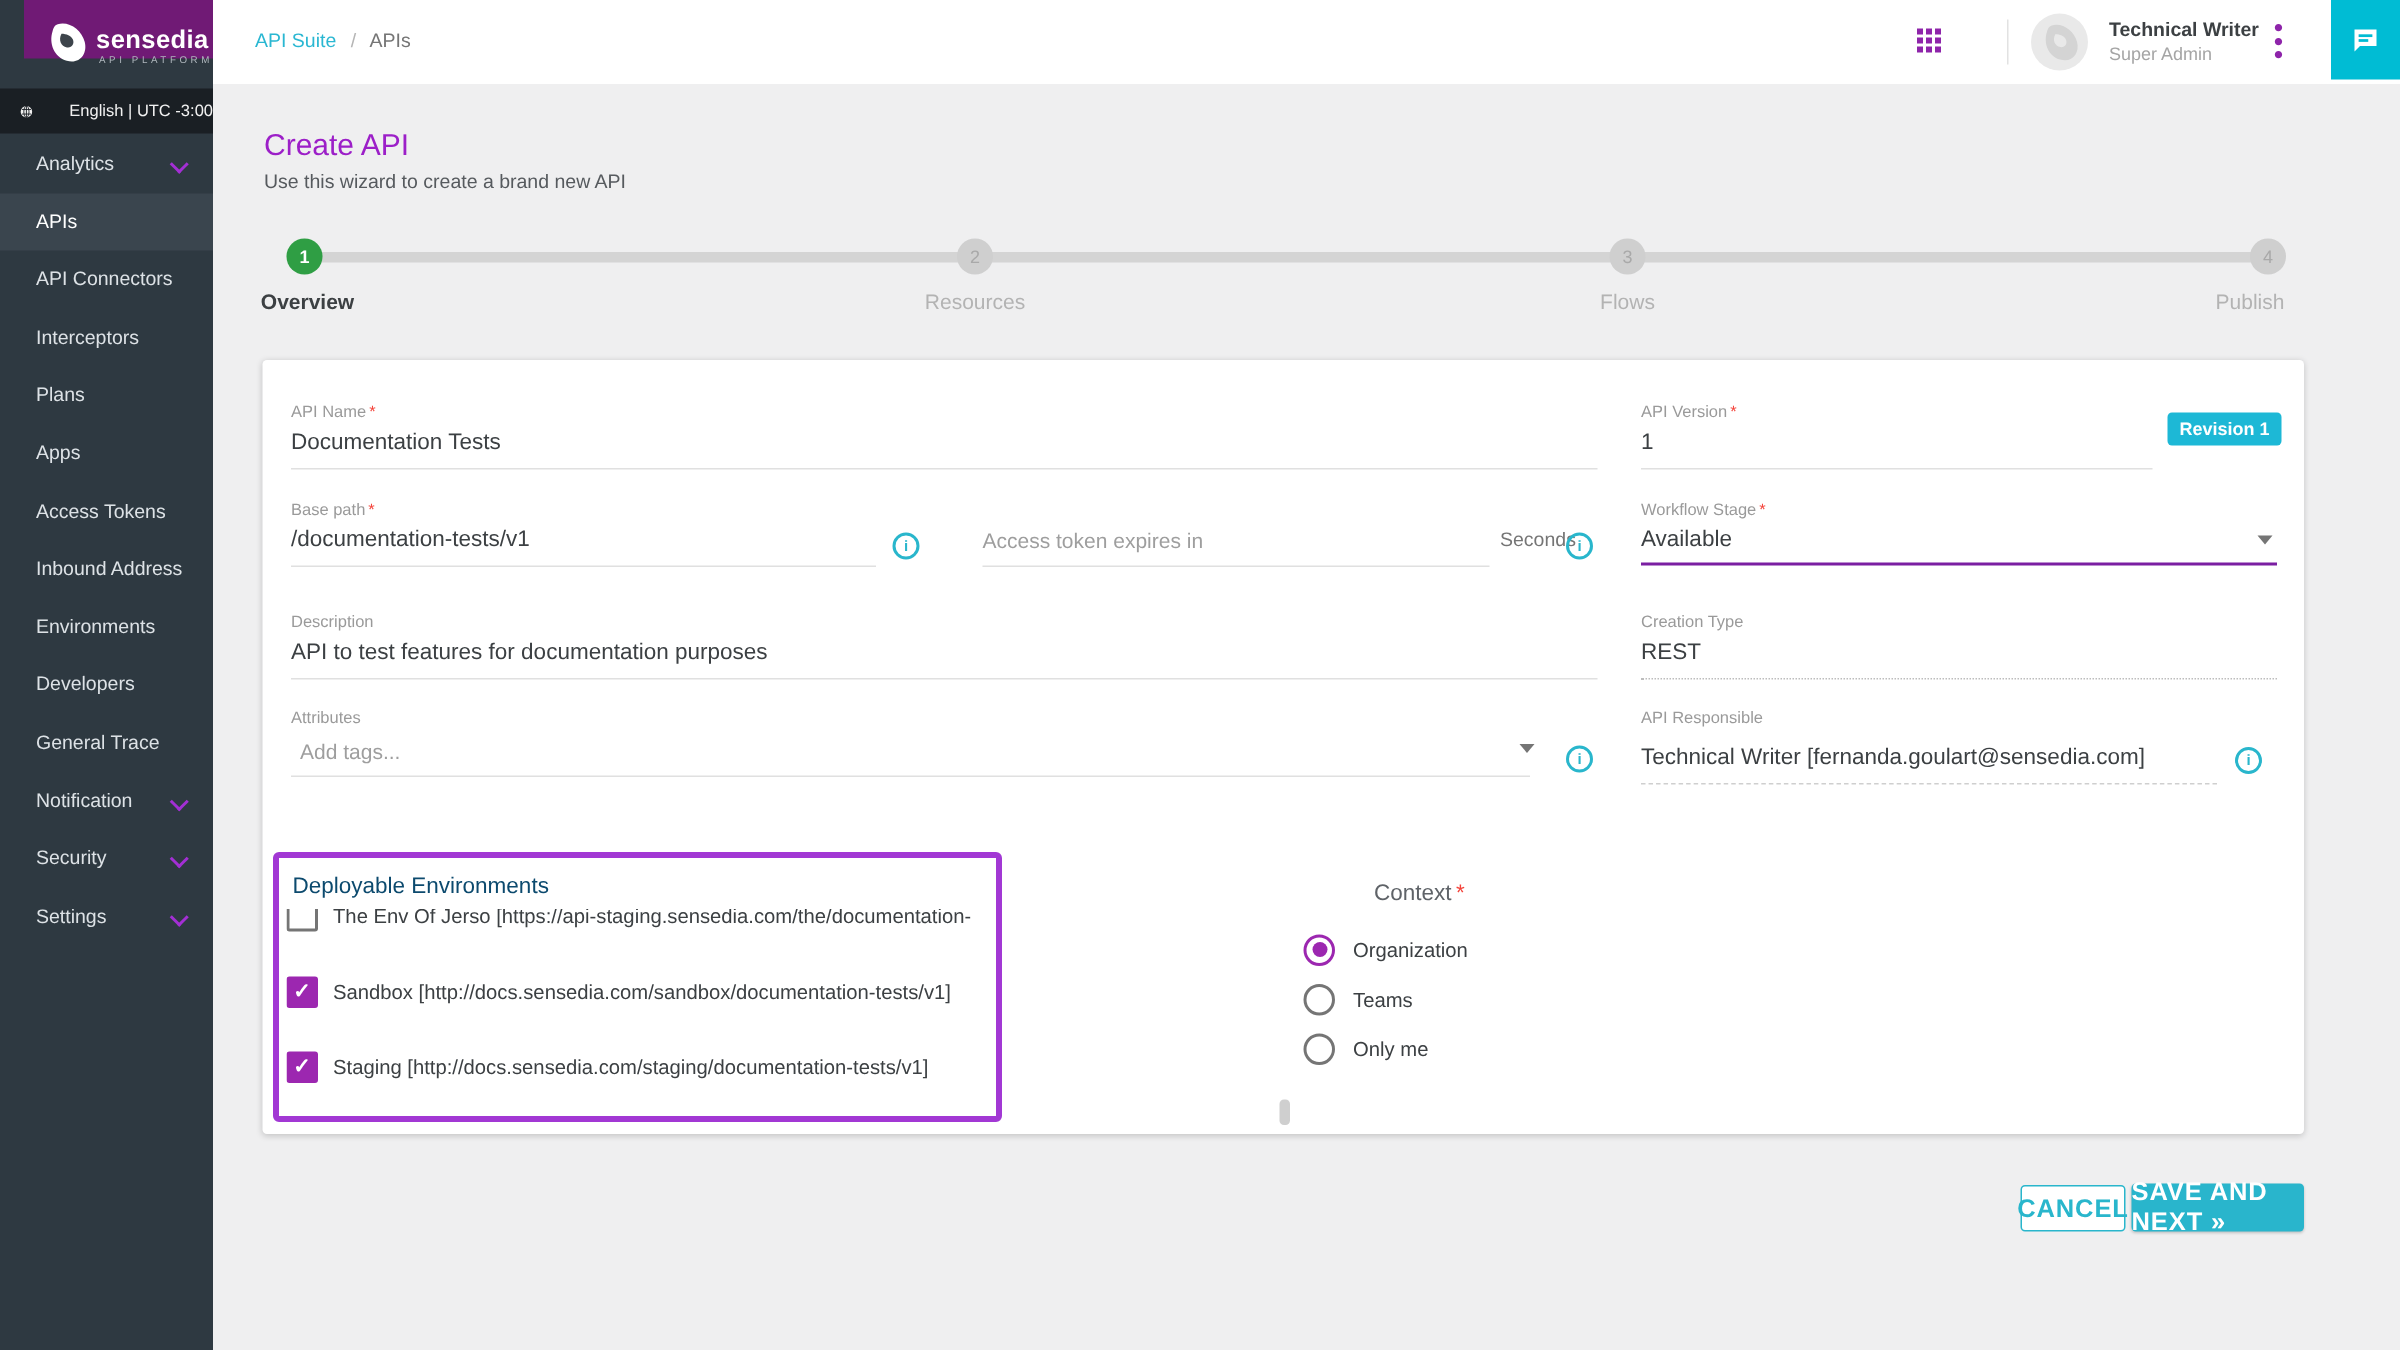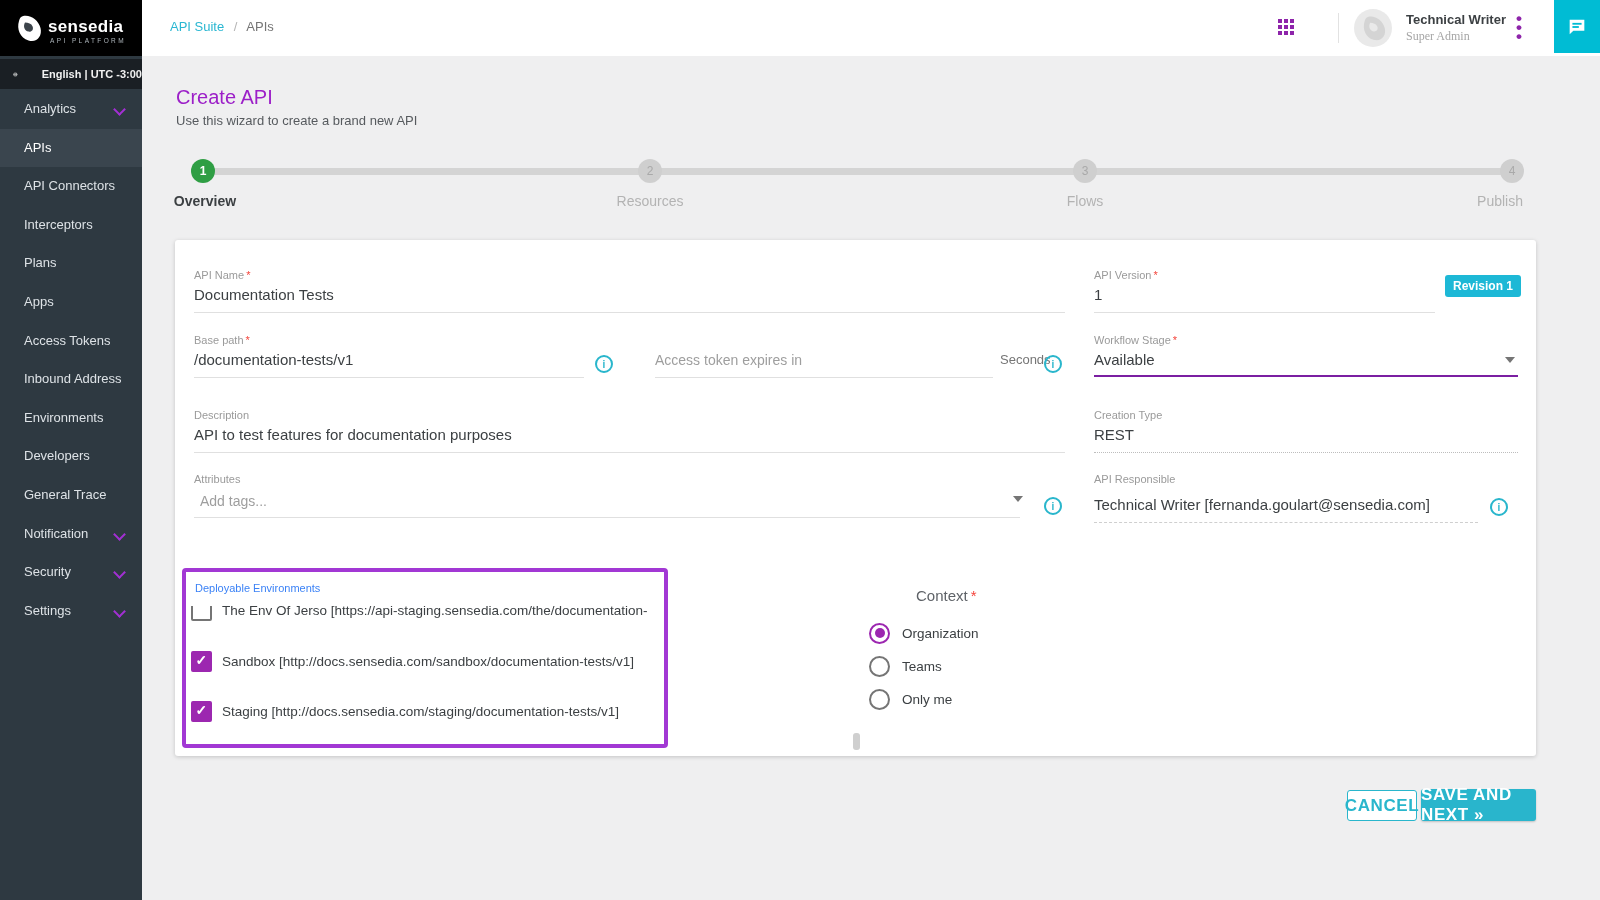--- a/index.html
+++ b/index.html
@@ -1,43 +1,43 @@
 <!DOCTYPE html>
 <html><head>
 <meta charset="utf-8">
 <style>
   html,body{margin:0;padding:0;background:#fff;}
   #app{position:relative;width:1600px;height:900px;font-family:"Liberation Sans",sans-serif;overflow:hidden;background:#efeff0;}
 
   
   .sidebar{position:absolute;left:0;top:0;width:142px;height:900px;background:#2e3941;}
-  .logo-block{position:absolute;left:0;top:0;width:142px;height:56px;background:#000000;}
+  .logo-block{position:absolute;left:16px;top:0;width:142px;height:39px;background:#701a75;}
   .logo-swirl{position:absolute;left:12px;top:12px;width:32px;height:32px;}
   .logo-text{position:absolute;left:48px;top:17px;color:#fff;font-size:17px;font-weight:bold;letter-spacing:.3px;}
   .logo-sub{position:absolute;left:50px;top:37px;color:#aeb6bc;font-size:6.5px;letter-spacing:2.4px;}
   .lang-bar{position:absolute;left:0;top:59px;width:142px;height:30px;background:#1a1f24;display:flex;align-items:center;}
   .lang-bar svg{margin-left:13px;}
-  .lang-label{color:#f1f1f1;font-size:11px;margin-left:24px;white-space:nowrap;font-weight:bold;}
+  .lang-label{color:#f1f1f1;font-size:11px;margin-left:24px;white-space:nowrap;}
   .nav{position:absolute;left:0;top:90px;width:142px;}
   .nav-item{position:relative;height:38.6px;line-height:38.6px;padding-left:24px;color:#dde2e6;font-size:13px;cursor:pointer;}
   .nav-item.active{background:#3a454e;color:#fff;}
   .chev{position:absolute;right:18px;top:15px;width:7px;height:7px;border-right:2px solid #a32fd4;border-bottom:2px solid #a32fd4;transform:rotate(45deg);}
 
   
   .header{position:absolute;left:142px;top:0;width:1458px;height:56px;background:#fff;border-bottom:1px solid #dcdcdc;padding-left:32px;}
   .crumb{position:absolute;left:28px;top:19px;font-size:13px;}
   .crumb a{color:#2ab7d2;text-decoration:none;cursor:pointer;}
   .crumb .sep{color:#b5b5b5;margin:0 6px;}
   .crumb .cur{color:#757575;}
   .grid-icon{position:absolute;left:1136px;top:19px;display:grid;grid-template-columns:repeat(3,4px);grid-gap:2px;cursor:pointer;}
   .grid-icon i{width:4px;height:4px;background:#8e24aa;}
   .hdr-div{position:absolute;left:1196px;top:13px;width:1px;height:30px;background:#e2e2e2;}
   .avatar{position:absolute;left:1212px;top:9px;width:38px;height:38px;border-radius:50%;background:#e9e9e9;display:flex;align-items:center;justify-content:center;}
   .user-name{position:absolute;left:1264px;top:12px;font-size:13px;font-weight:bold;color:#3c4043;white-space:nowrap;}
-  .user-role{position:absolute;left:1264px;top:29px;font-size:12px;color:#a5a5a5;white-space:nowrap;font-family:Liberation Serif, serif;}
+  .user-role{position:absolute;left:1264px;top:29px;font-size:12px;color:#a5a5a5;white-space:nowrap;}
   .kebab{position:absolute;left:1374px;top:14px;color:#8e24aa;font-size:17px;font-weight:bold;line-height:9px;cursor:pointer;letter-spacing:0;}
   .kebab span{display:block;text-align:center;}
   .chat-btn{position:absolute;left:1412px;top:0;width:46px;height:53px;background:#00bcd4;display:flex;align-items:center;justify-content:center;cursor:pointer;}
 
   
   .content{position:absolute;left:142px;top:56px;width:1458px;height:844px;background:#efeff0;padding-left:10px;}
   .page-title{position:absolute;left:34px;top:30px;font-size:20px;color:#9c1fc8;}
   .page-sub{position:absolute;left:34px;top:57px;font-size:13px;color:#565a5e;}
 
   
@@ -57,21 +57,21 @@
   .u-line.dotted{background:none;border-bottom:1px dotted #bdbdbd;}
   .u-line.dashed{background:none;border-bottom:1px dashed #cfcfcf;}
   .u-line.purple{height:2px;background:#7b1fa2;}
   .badge{position:absolute;background:#1db8d6;color:#fff;font-size:12px;font-weight:bold;padding:4px 8px;border-radius:3px;}
   .info-i{position:absolute;width:14px;height:14px;border:2px solid #29b6cc;border-radius:50%;color:#29b6cc;font-size:10px;font-weight:bold;display:flex;align-items:center;justify-content:center;cursor:pointer;}
   .dd-arrow{position:absolute;width:0;height:0;border-left:5px solid transparent;border-right:5px solid transparent;border-top:6px solid #757575;cursor:pointer;}
   .suffix{position:absolute;font-size:13px;color:#757575;}
 
   
   .env-annotation{position:absolute;left:7px;top:328px;width:478px;height:172px;border:4px solid #a238d4;border-radius:4px;pointer-events:none;}
-  .env-title{position:absolute;left:20px;top:342px;font-size:11px;color:#3b82f6;}
+  .env-title{position:absolute;left:20px;top:342px;font-size:15px;color:#0c4a6e;}
   .env-list{position:absolute;left:16px;top:366px;width:456px;height:130px;overflow:hidden;}
   .env-row{position:absolute;left:0;display:flex;align-items:center;height:24px;cursor:pointer;}
   .cbox{width:17px;height:17px;border-radius:2px;border:2px solid #757575;background:#fff;flex:none;}
   .cbox.checked{border-color:#9c27b0;background:#9c27b0;position:relative;}
   .cbox.checked::after{content:"✓";position:absolute;left:2.5px;top:-1px;color:#fff;font-size:14px;font-weight:bold;}
   .env-row .lbl{margin-left:10px;font-size:13.5px;color:#3c4043;white-space:nowrap;}
   .scroll-thumb{position:absolute;left:678px;top:493px;width:7px;height:17px;background:#cfcfcf;border-radius:3px;cursor:pointer;}
 
   
   .ctx-title{position:absolute;left:693px;top:347px;font-size:15px;color:#5f6368;margin-left:48px;}

